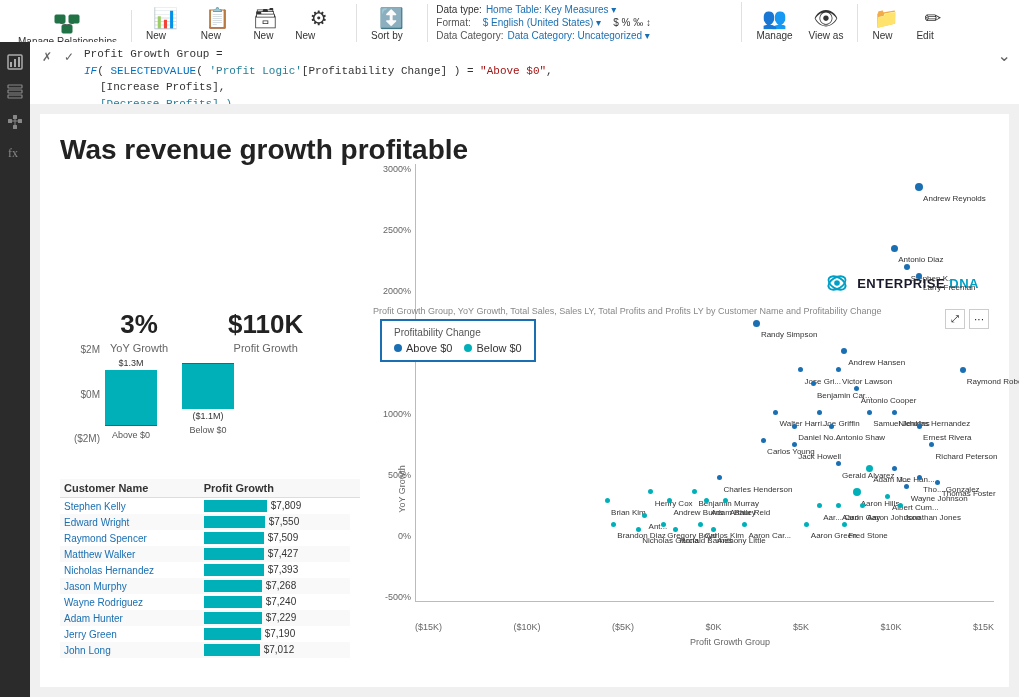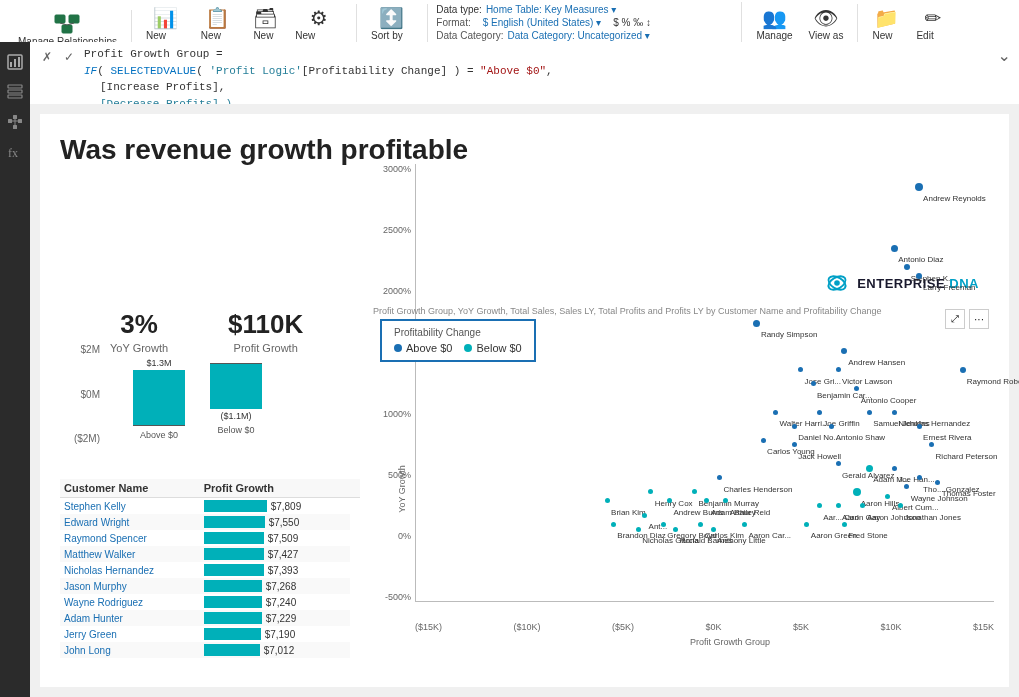--- a/index.html
+++ b/index.html
@@ -37,21 +37,21 @@
     .kpi-item { display: flex; flex-direction: column; align-items: center; }
     .kpi-value { font-size: 26px; font-weight: 700; color: #222; }
     .kpi-label { font-size: 11px; color: #666; margin-top: 2px; }
 
     
     .data-table { position: absolute; left: 20px; top: 365px; width: 300px; bottom: 20px; overflow: hidden; }
     .data-table table { width: 100%; border-collapse: collapse; font-size: 11px; }
     .data-table th { text-align: left; font-weight: 600; color: #333; padding: 3px 4px; border-bottom: 1px solid #ddd; background: #f8f8f8; }
     .data-table td { padding: 2px 4px; color: #333; }
     .data-table tr:nth-child(even) td { background: #f9f9f9; }
-    .bar-cell { display: flex; align-items: center; gap: 4px; }
+    .bar-cell { display: flex; align-items: flex-start; gap: 4px; }
     .mini-bar { height: 12px; background: #00b0b9; }
 
     
     .legend-box { position: absolute; left: 340px; top: 205px; background: #fff; border: 2px solid #1a6fb3; padding: 6px 12px; z-index: 10; }
     .legend-title { font-size: 10px; color: #555; margin-bottom: 4px; }
     .legend-items { display: flex; gap: 12px; }
     .legend-item { display: flex; align-items: center; gap: 4px; font-size: 11px; color: #333; }
     .legend-dot { width: 8px; height: 8px; border-radius: 50%; }
     .scatter-container { position: absolute; top: 50px; left: 330px; right: 15px; bottom: 55px; }
     .scatter-dot { position: absolute; border-radius: 50%; cursor: pointer; }
@@ -249,21 +249,21 @@
 
     <div style="position:absolute; top:230px; left:30px; width:290px; height:130px;">
       <div style="font-size:10px; color:#666; position:absolute; left:0; top:0; display:flex; flex-direction:column; justify-content:space-between; height:100px; text-align:right; width:30px;">
         <span>$2M</span>
         <span>$0M</span>
         <span>($2M)</span>
       </div>
 
       <div style="position:absolute; left:35px; top:0; display:flex; gap:25px; align-items:center; height:110px;">
 
-        <div style="display:flex; flex-direction:column; align-items:center; height:110px; justify-content:center;margin-left:28px;">
+        <div style="display:flex; flex-direction:column; align-items:center; height:110px; justify-content:center;">
           <span style="font-size:9px; color:#333; margin-bottom:2px;">$1.3M</span>
           <div style="width:52px; height:55px; background:#00b0b9;"></div>
           <div style="width:52px; height:1px; background:#555;"></div>
           <div style="width:52px; height:0px;"></div>
           <span style="font-size:9px; color:#555; margin-top:4px;">Above $0</span>
         </div>
 
         <div style="display:flex; flex-direction:column; align-items:center; height:110px; justify-content:center;">
           <div style="width:52px; height:0px;"></div>
           <div style="width:52px; height:1px; background:#555;"></div>

